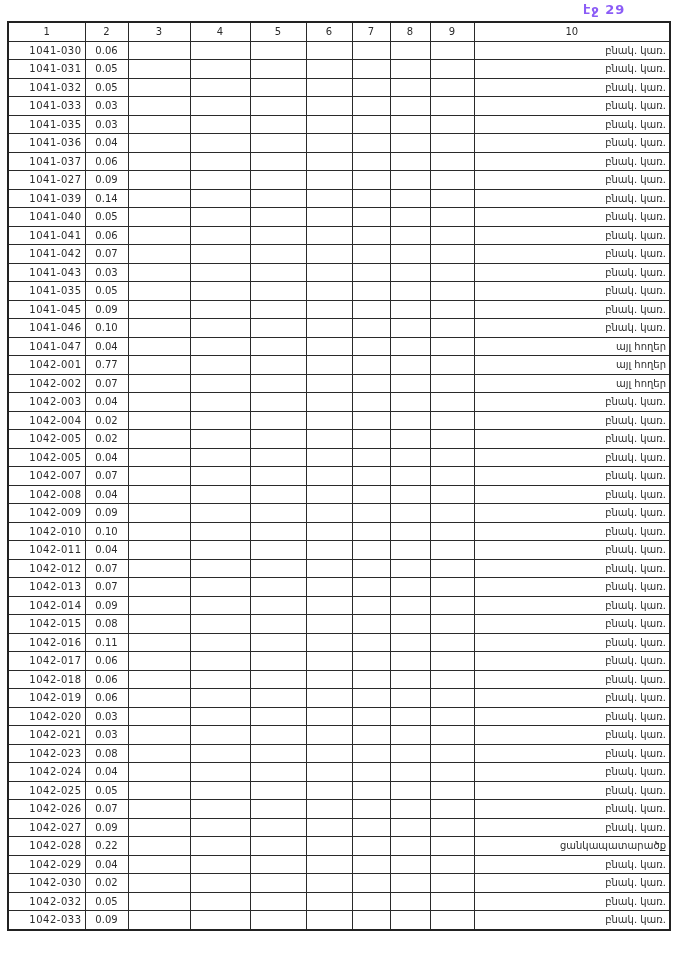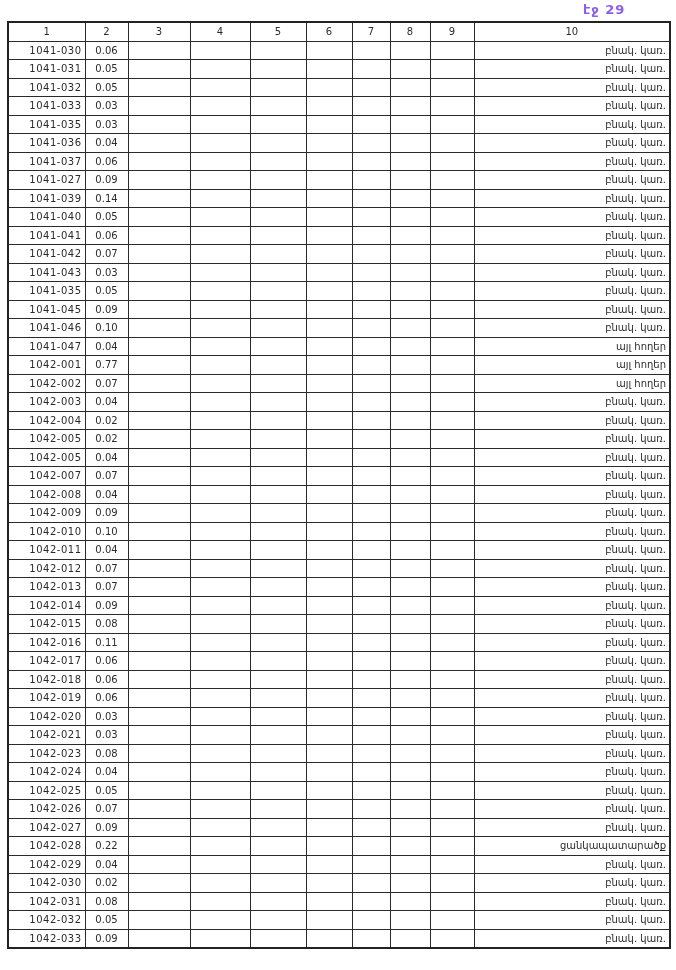--- a/index.html
+++ b/index.html
@@ -633,32 +633,20 @@
     <td></td>
     <td></td>
     <td></td>
     <td></td>
     <td></td>
     <td></td>
     <td></td>
     <td class="c-note">բնակ. կառ.</td>
   </tr>
       <tr>
-    <td class="c-id">1042-031</td>
-    <td class="c-val">0.08</td>
-    <td></td>
-    <td></td>
-    <td></td>
-    <td></td>
-    <td></td>
-    <td></td>
-    <td></td>
-    <td class="c-note">բնակ. կառ.</td>
-  </tr>
-      <tr>
     <td class="c-id">1042-032</td>
     <td class="c-val">0.05</td>
     <td></td>
     <td></td>
     <td></td>
     <td></td>
     <td></td>
     <td></td>
     <td></td>
     <td class="c-note">բնակ. կառ.</td>

